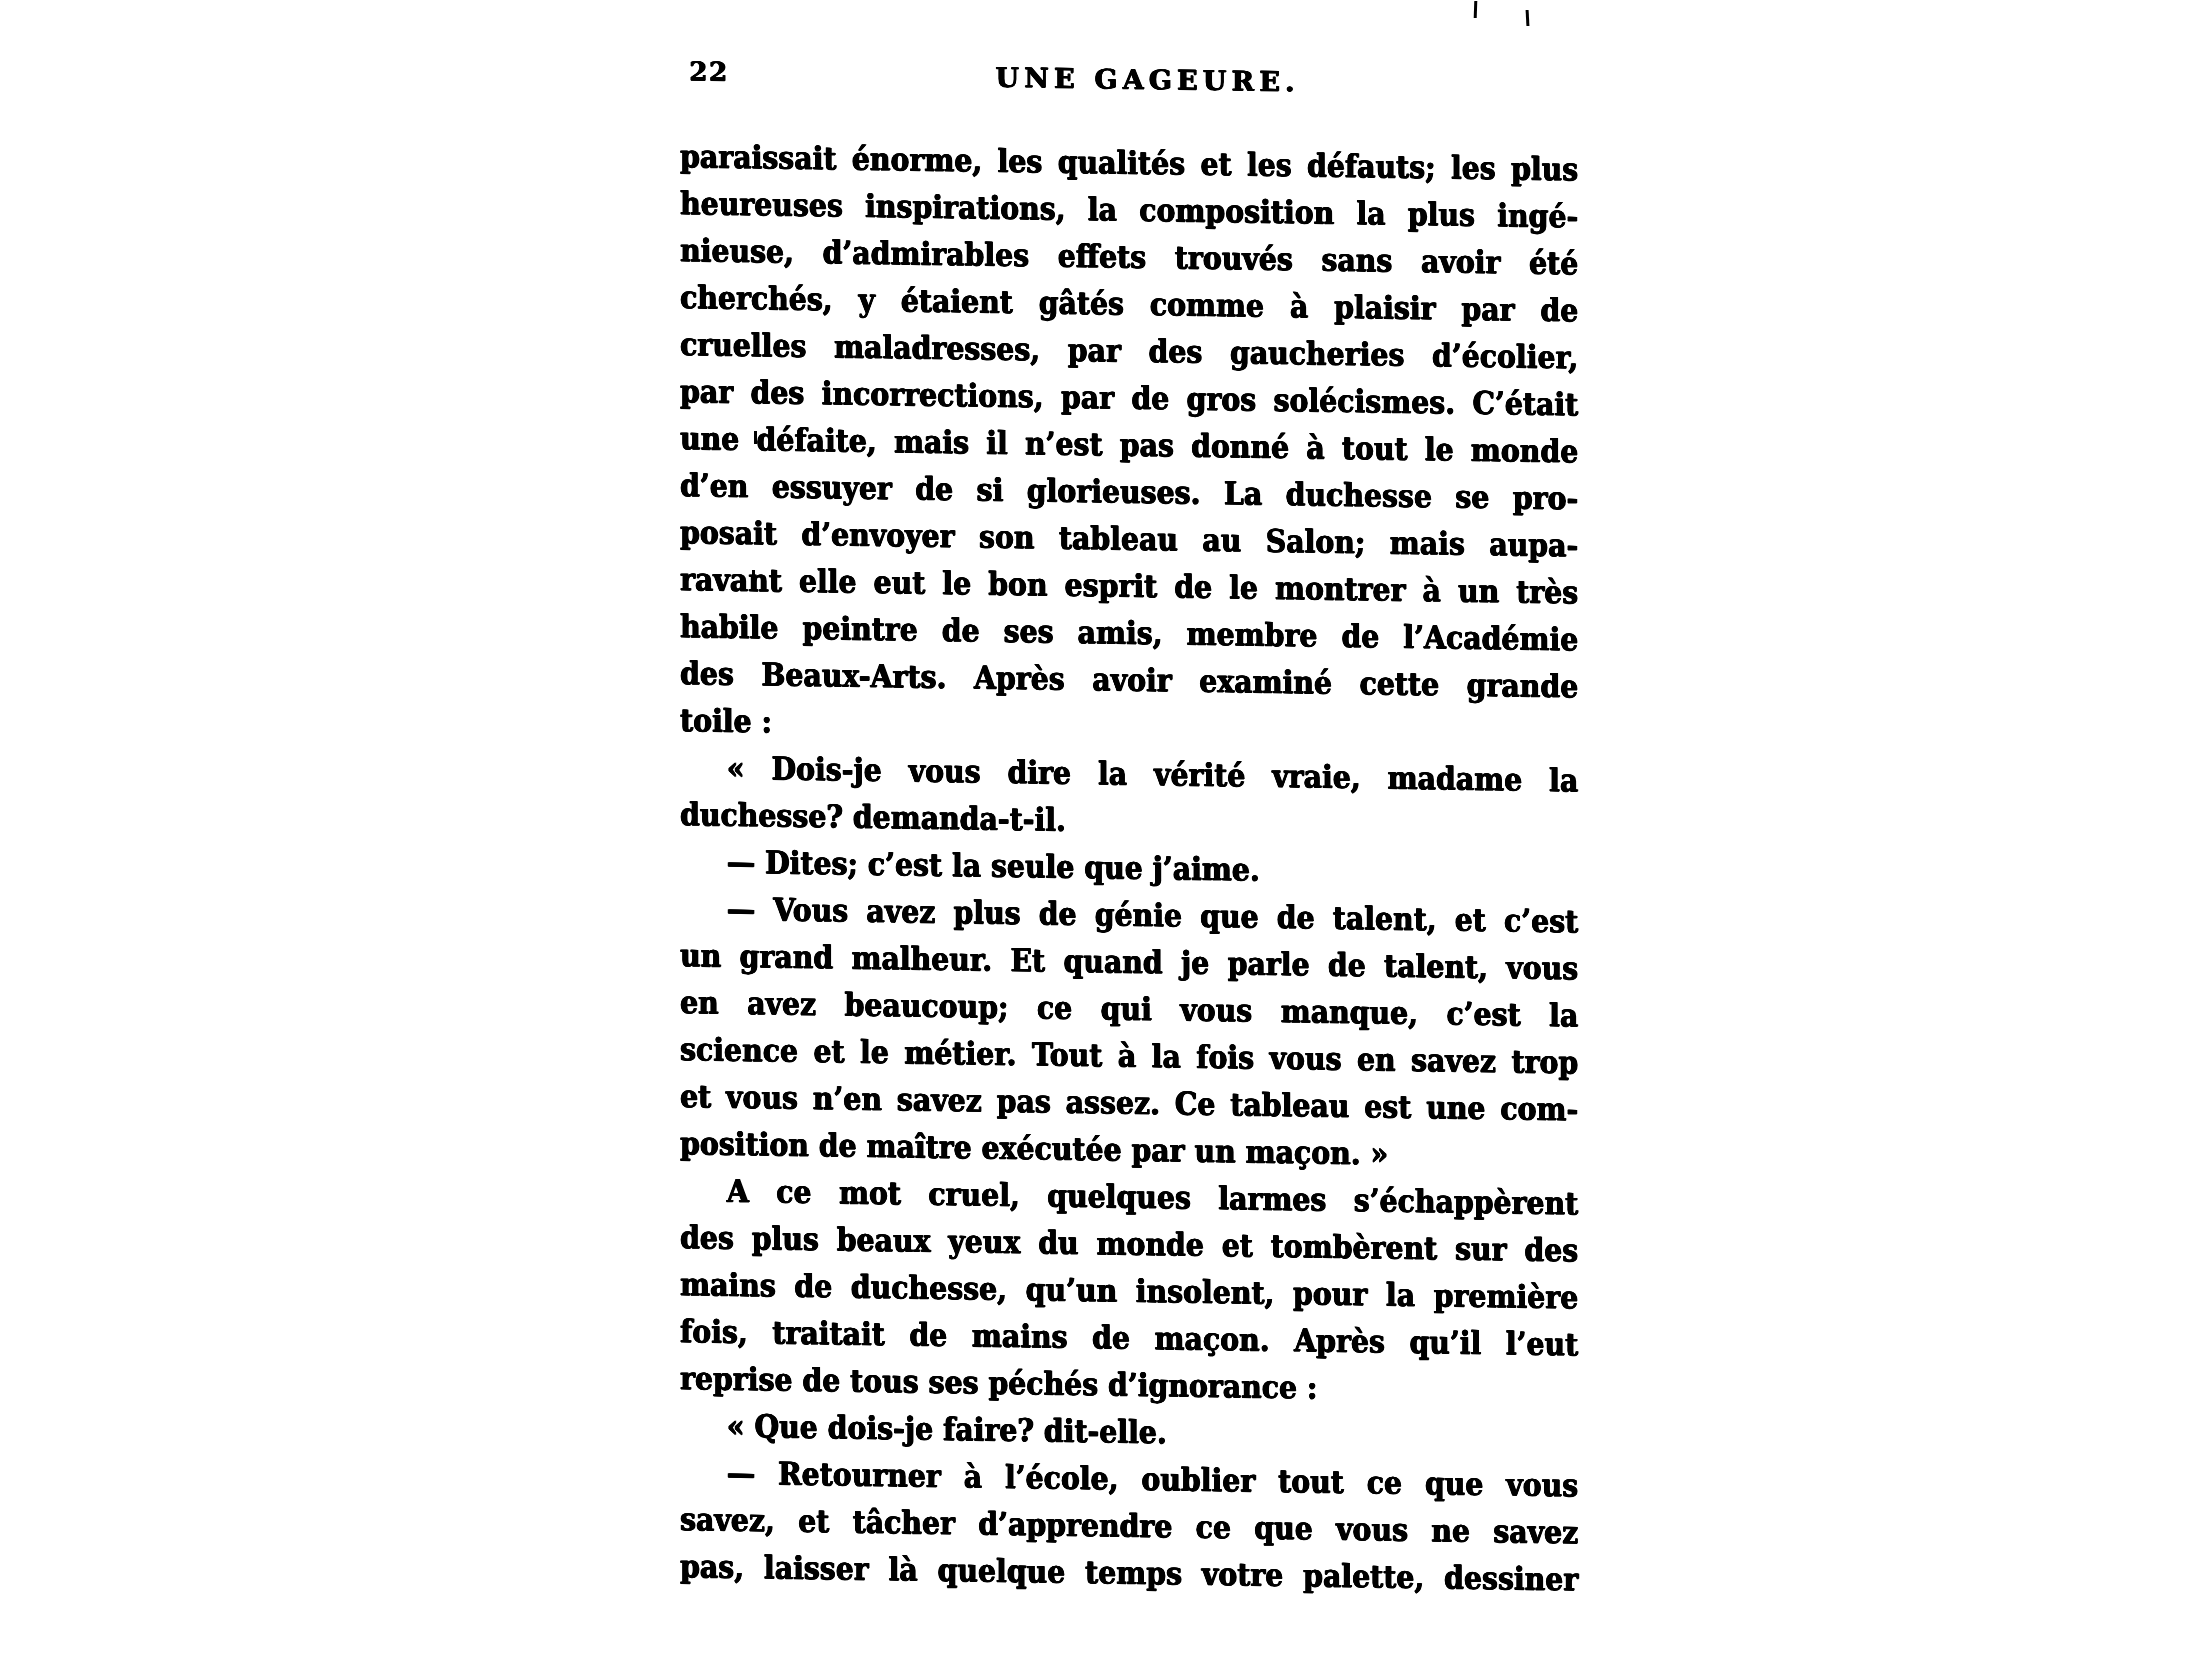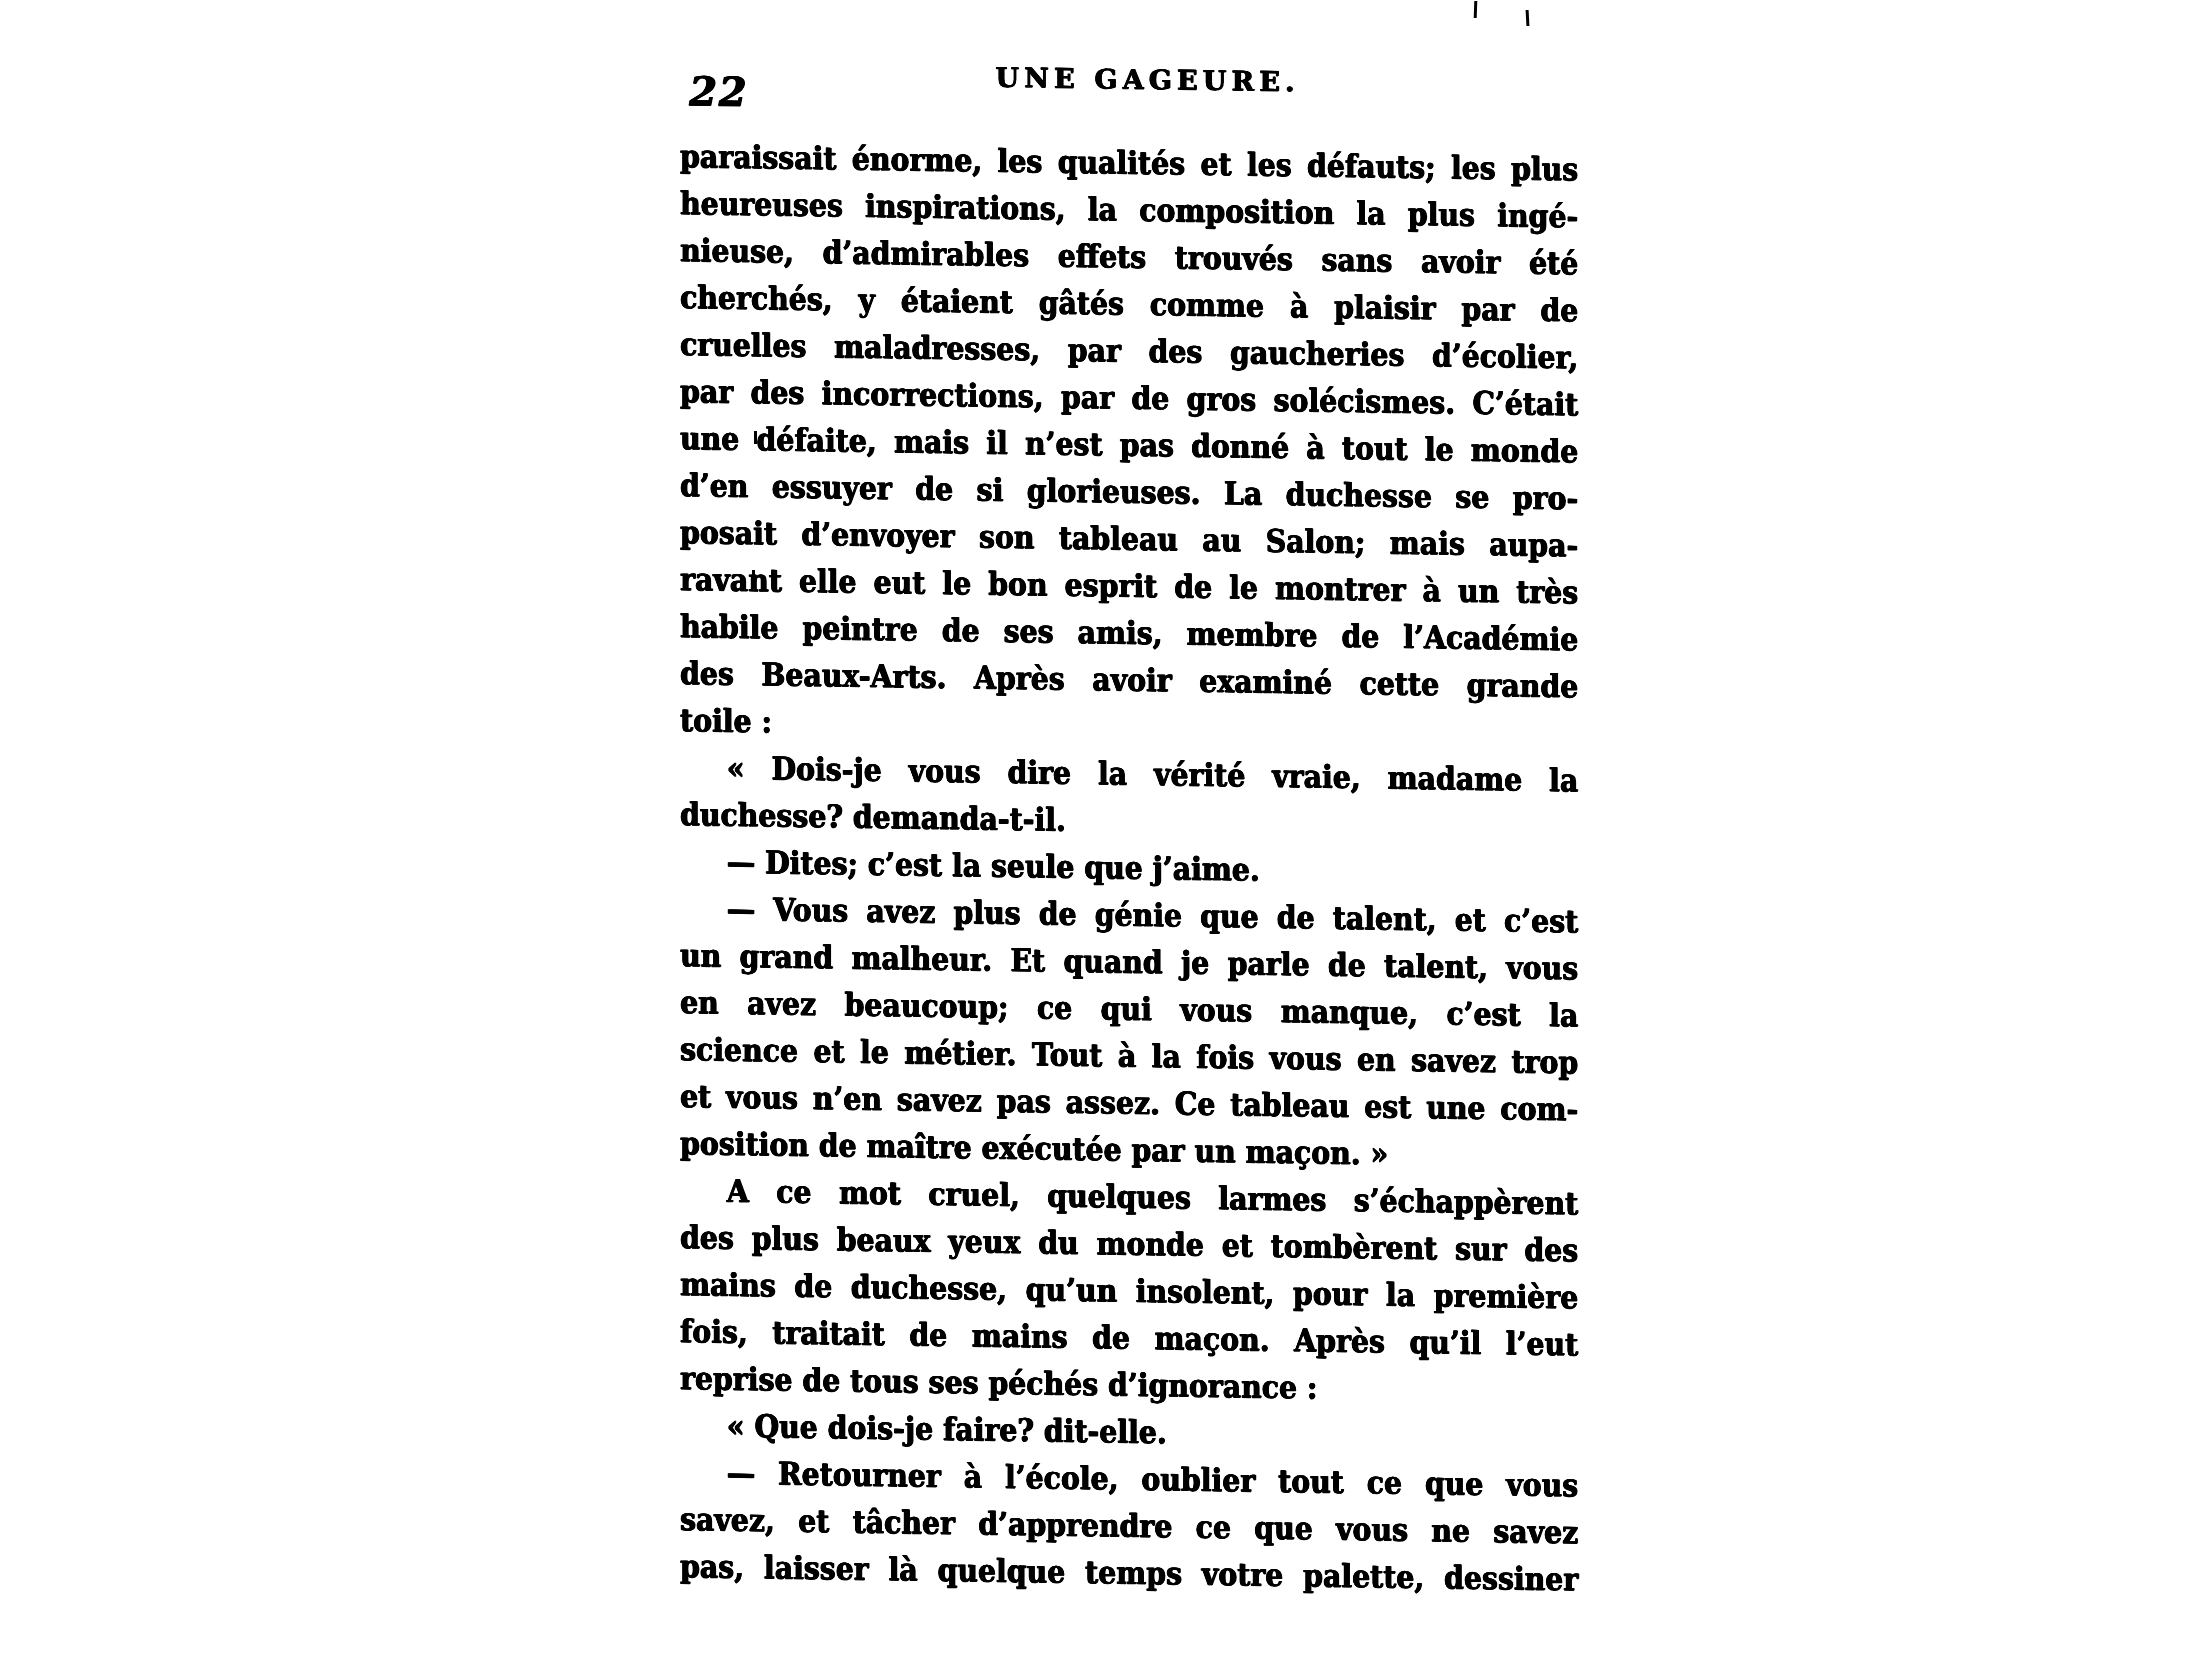--- a/index.html
+++ b/index.html
@@ -21,22 +21,22 @@
     position: absolute;
     left: 680px; top: 52px;
     width: 899px;
     transform: skewY(0.85deg);
     transform-origin: 0 0;
     
     text-shadow: 0 0 0.5px #000, 0.7px 0 0 #000, -0.5px 0 0 #000, 0 0.6px 0 #000;
   }
   .page-header { position: relative; height: 58px; margin-bottom: 22px; }
   .page-number {
-    position: absolute; left: 9.3px; top: 15px;
-    font-size: 40px; letter-spacing: 1.6px; font-style: italic;
+    position: absolute; left: 9.3px; top: 4px;
+    font-size: 26px; letter-spacing: 1.6px;
   }
   .running-title {
     position: absolute; left: 36px; right: 0; top: 5.2px;
     text-align: center;
     font-size: 27px; letter-spacing: 5.2px;
   }
   
   .page-body {
     width: 998px;
     transform: scaleX(0.9);

